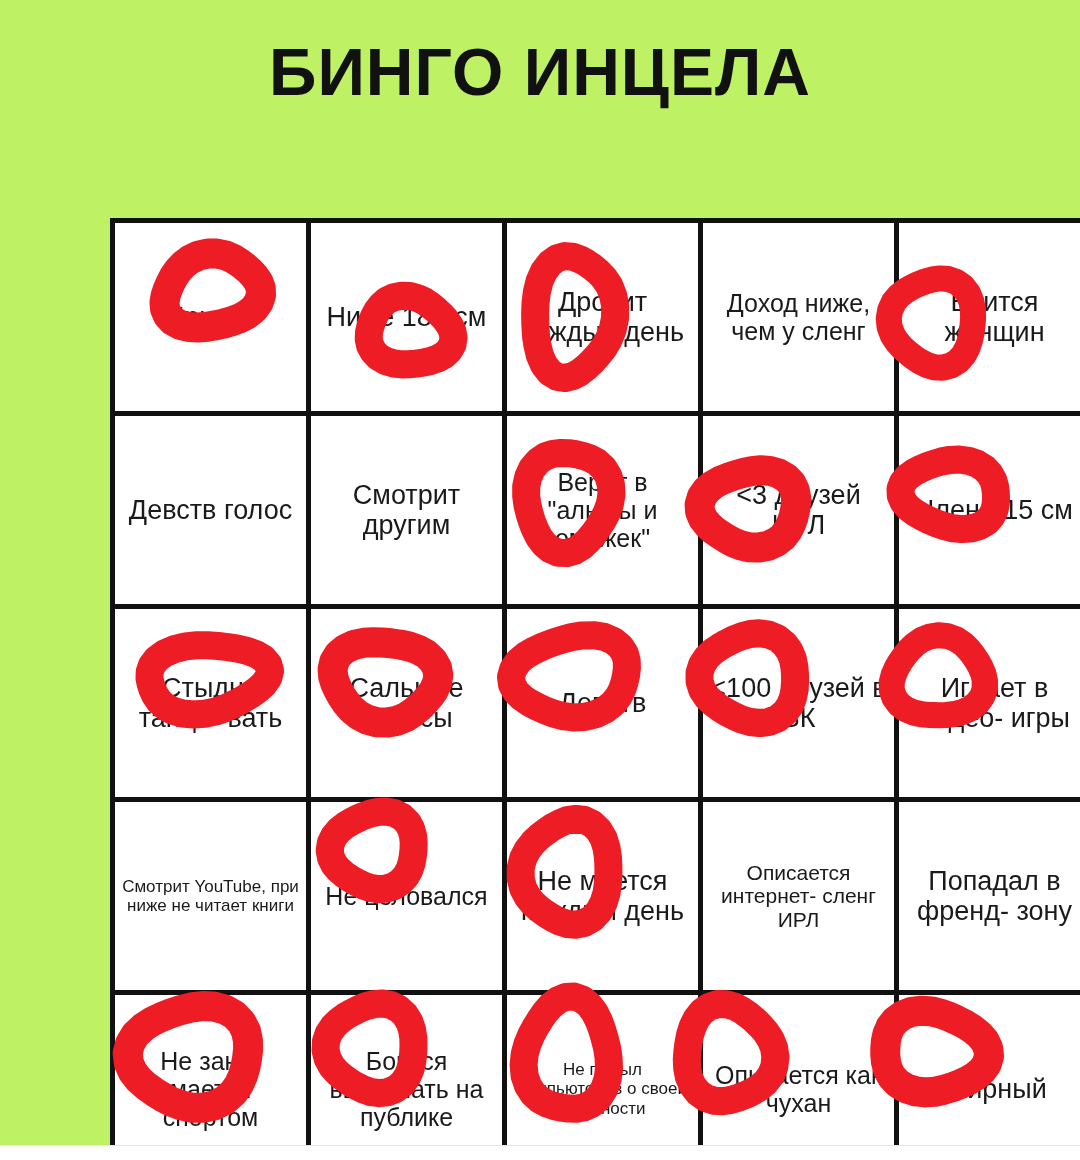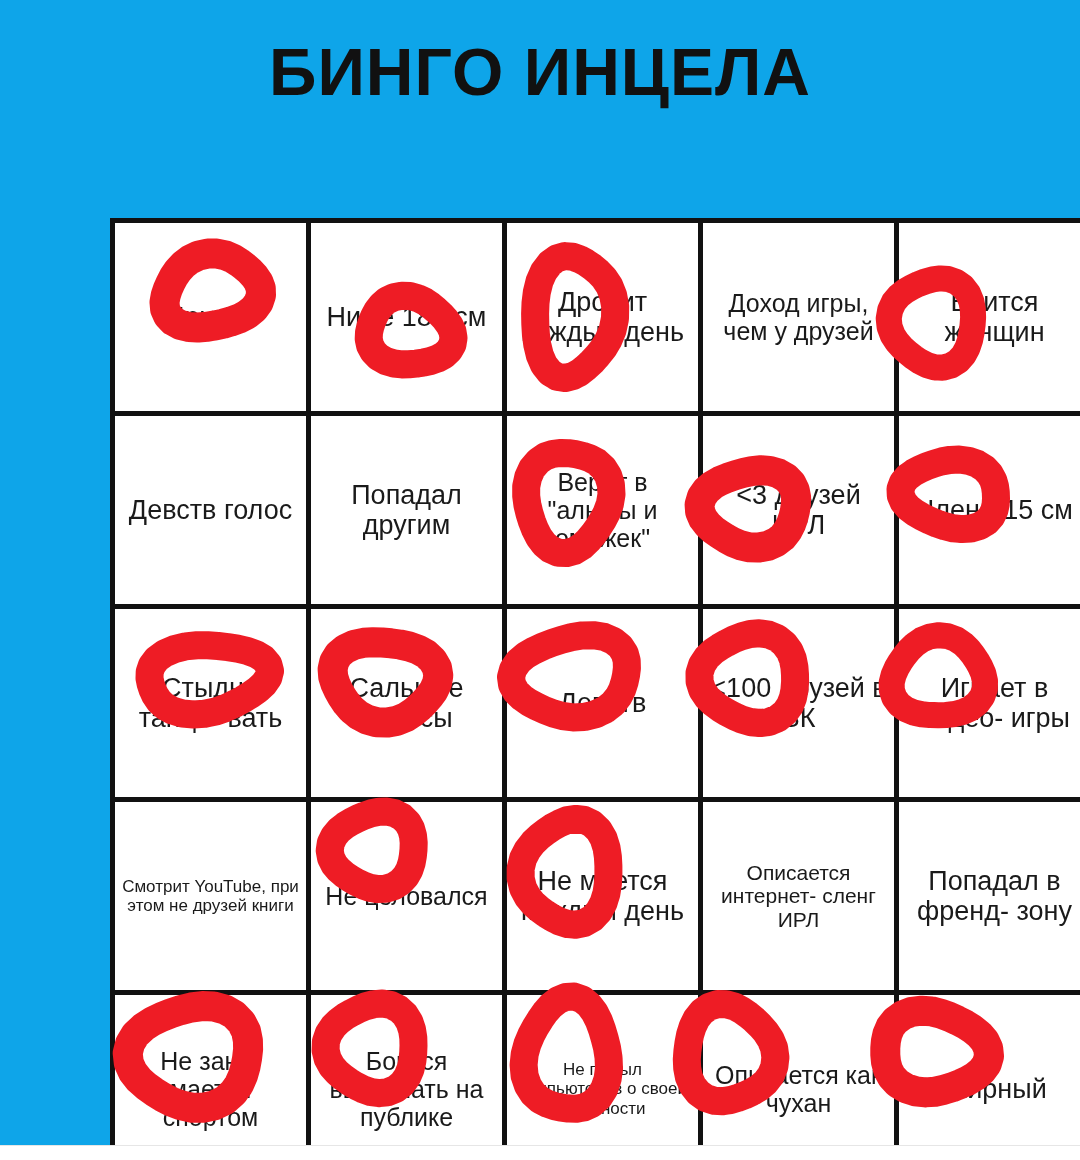--- a/index.html
+++ b/index.html
@@ -11,21 +11,21 @@
     width: 1080px;
     height: 1160px;
     position: relative;
     font-family: "Liberation Sans", sans-serif;
     overflow: hidden;
   }
 
   #page {
     position: absolute;
     inset: 0;
-    background: #0ea5e9;
+    background: #bef264;
   }
 
   #title {
     position: absolute;
     top: 34px;
     left: 0;
     width: 1080px;
     text-align: center;
     font-size: 66px;
     font-weight: bold;
@@ -94,39 +94,39 @@
 
   <div id="title">БИНГО ИНЦЕЛА</div>
 
   <div id="grid-wrap">
     <table class="bingo">
       <tbody>
         <tr>
           <td class="sz-lg">Прыщи</td>
           <td class="sz-lg">Ниже 180 см</td>
           <td class="sz-lg">Дрочит каждый день</td>
-          <td class="sz-md">Доход игры, чем у друзей</td>
+          <td class="sz-md">Доход ниже, чем у сленг</td>
           <td class="sz-lg">Боится женщин</td>
         </tr>
         <tr>
           <td class="sz-lg">Девств голос</td>
-          <td class="sz-lg">Попадал другим</td>
+          <td class="sz-lg">Смотрит другим</td>
           <td class="sz-md">Верит в "альфы и омежек"</td>
           <td class="sz-lg">&lt;3 друзей ИРЛ</td>
           <td class="sz-lg">Член &lt;15 см</td>
         </tr>
         <tr>
           <td class="sz-lg">Стыдно танце- вать</td>
           <td class="sz-lg">Сальные волосы</td>
           <td class="sz-lg">Девств</td>
           <td class="sz-lg">&lt;100 друзей в ВК</td>
           <td class="sz-lg">Играет в видео- игры</td>
         </tr>
         <tr>
-          <td class="sz-xs">Смотрит YouTube, при этом не друзей книги</td>
+          <td class="sz-xs">Смотрит YouTube, при ниже не читает книги</td>
           <td class="sz-md">Не целовался</td>
           <td class="sz-lg">Не моется каждый день</td>
           <td class="sz-sm">Описается интернет- сленг ИРЛ</td>
           <td class="sz-lg">Попадал в френд- зону</td>
         </tr>
         <tr>
           <td class="sz-md">Не зани- мается спортом</td>
           <td class="sz-md">Боится выступать на публике</td>
           <td class="sz-xs">Не помыл компьютеров о своей внешности</td>
           <td class="sz-md">Описается как чухан</td>

